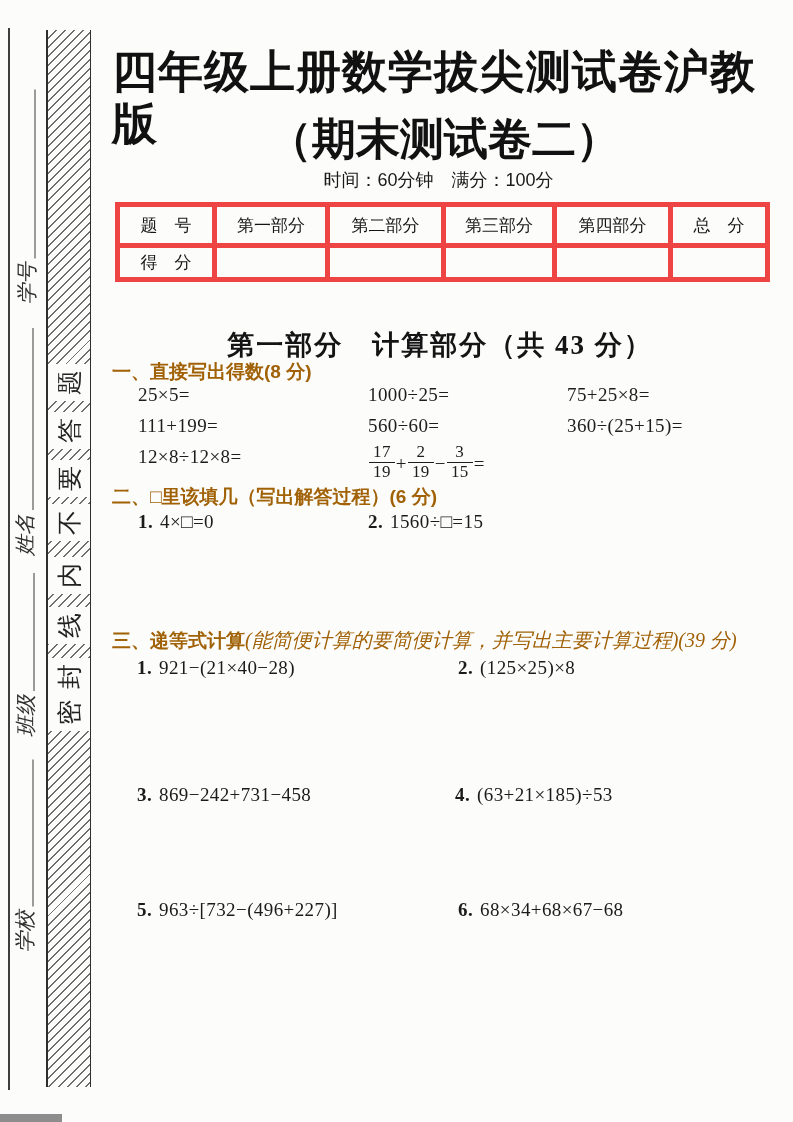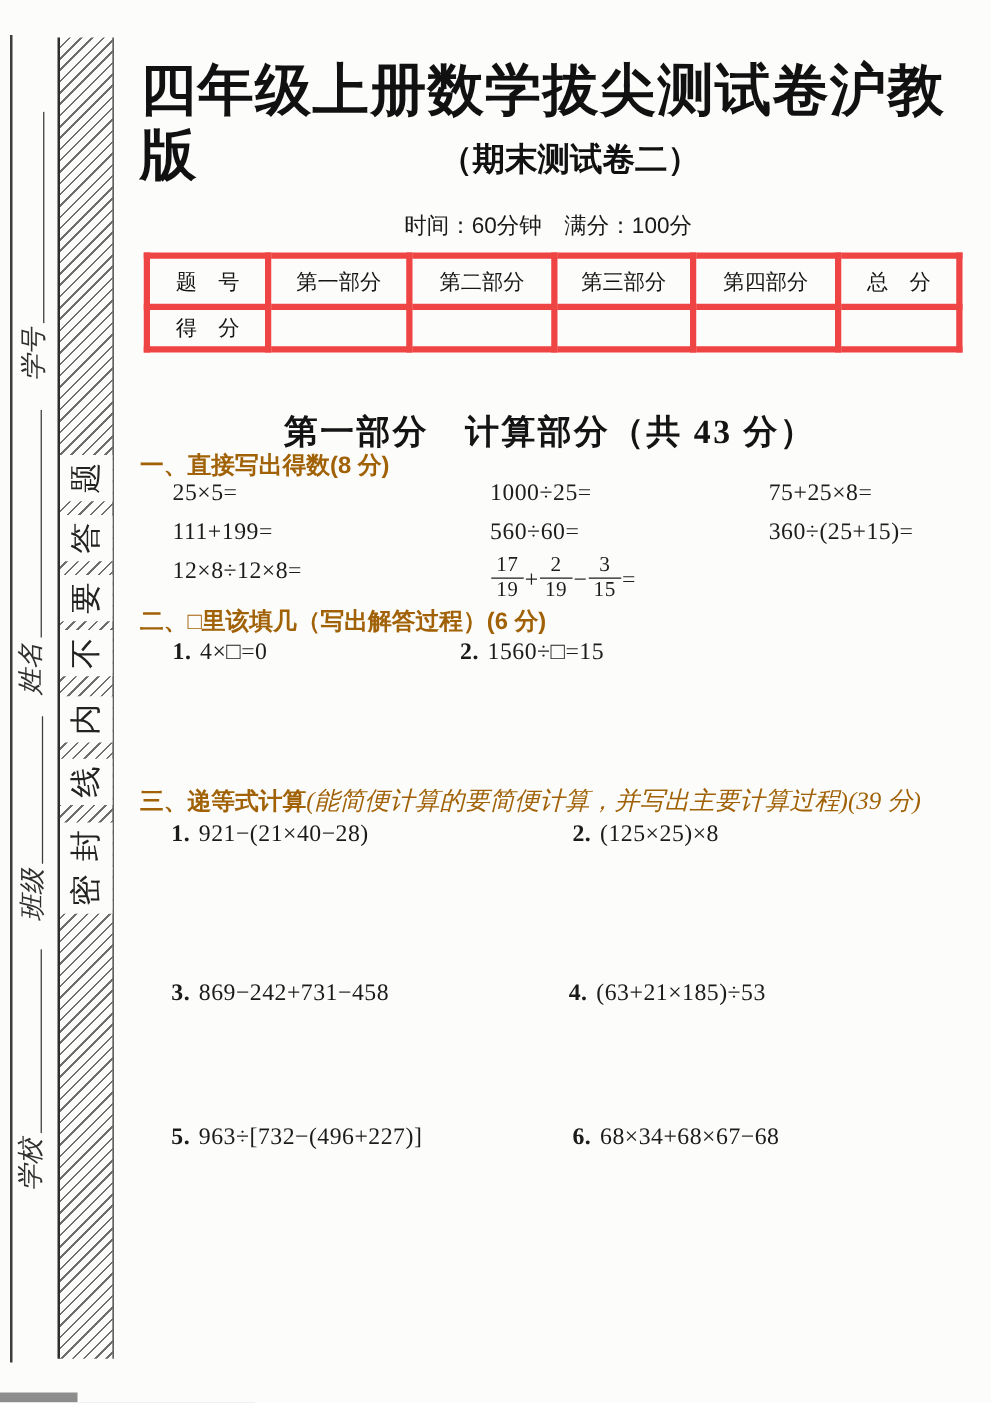--- a/index.html
+++ b/index.html
@@ -56,22 +56,22 @@
   .ml-2{left:26px;top:655px;width:164px;}
   .ml-3{left:25px;top:856px;width:193px;}
   
   .title{
     position:absolute;left:112px;top:46px;width:656px;
     text-align:left;font-size:45px;font-weight:bold;line-height:1.15;
     font-family:"Liberation Sans",sans-serif;letter-spacing:1px;
     color:#111;
   }
   .subtitle{
-    position:absolute;left:128px;top:110px;width:656px;
-    text-align:center;font-size:26px;font-weight:bold;
+    position:absolute;left:116px;top:110px;width:656px;
+    text-align:center;font-size:44px;font-weight:bold;
     font-family:"Liberation Sans",sans-serif;color:#111;
   }
   .meta{
     position:absolute;left:112px;top:168px;width:653px;
     text-align:center;font-size:18px;
     font-family:"Liberation Sans",sans-serif;color:#1a1a1a;
   }
   
   .score-table{
     position:absolute;left:115px;top:202px;width:650px;
@@ -99,21 +99,21 @@
     white-space:nowrap;
   }
   .st-1{top:359px}.st-2{top:484px}.st-3{top:627px}
   .sec-title .kai{
     font-family:"Liberation Serif",serif;font-style:italic;
     font-weight:normal;font-size:20px;
   }
   
   .calc-row{
     position:absolute;left:112px;width:660px;display:flex;
-    font-size:19px;letter-spacing:0.4px;gap:24px;
+    font-size:19px;letter-spacing:0.4px;
   }
   .cr-0{top:384px}.cr-1{top:415px}.cr-2{top:446px}
   .calc-cell{white-space:nowrap;}
   .calc-cell.cc-0{padding-left:26px;flex:0 0 230px;}
   .calc-cell.cc-1{flex:0 0 199px;}
   .calc-cell.cc-2{flex:1;}
   .frac{
     display:inline-block;vertical-align:middle;text-align:center;
     font-size:17px;line-height:1.1;margin:0 1px;position:relative;top:-3px;
   }

